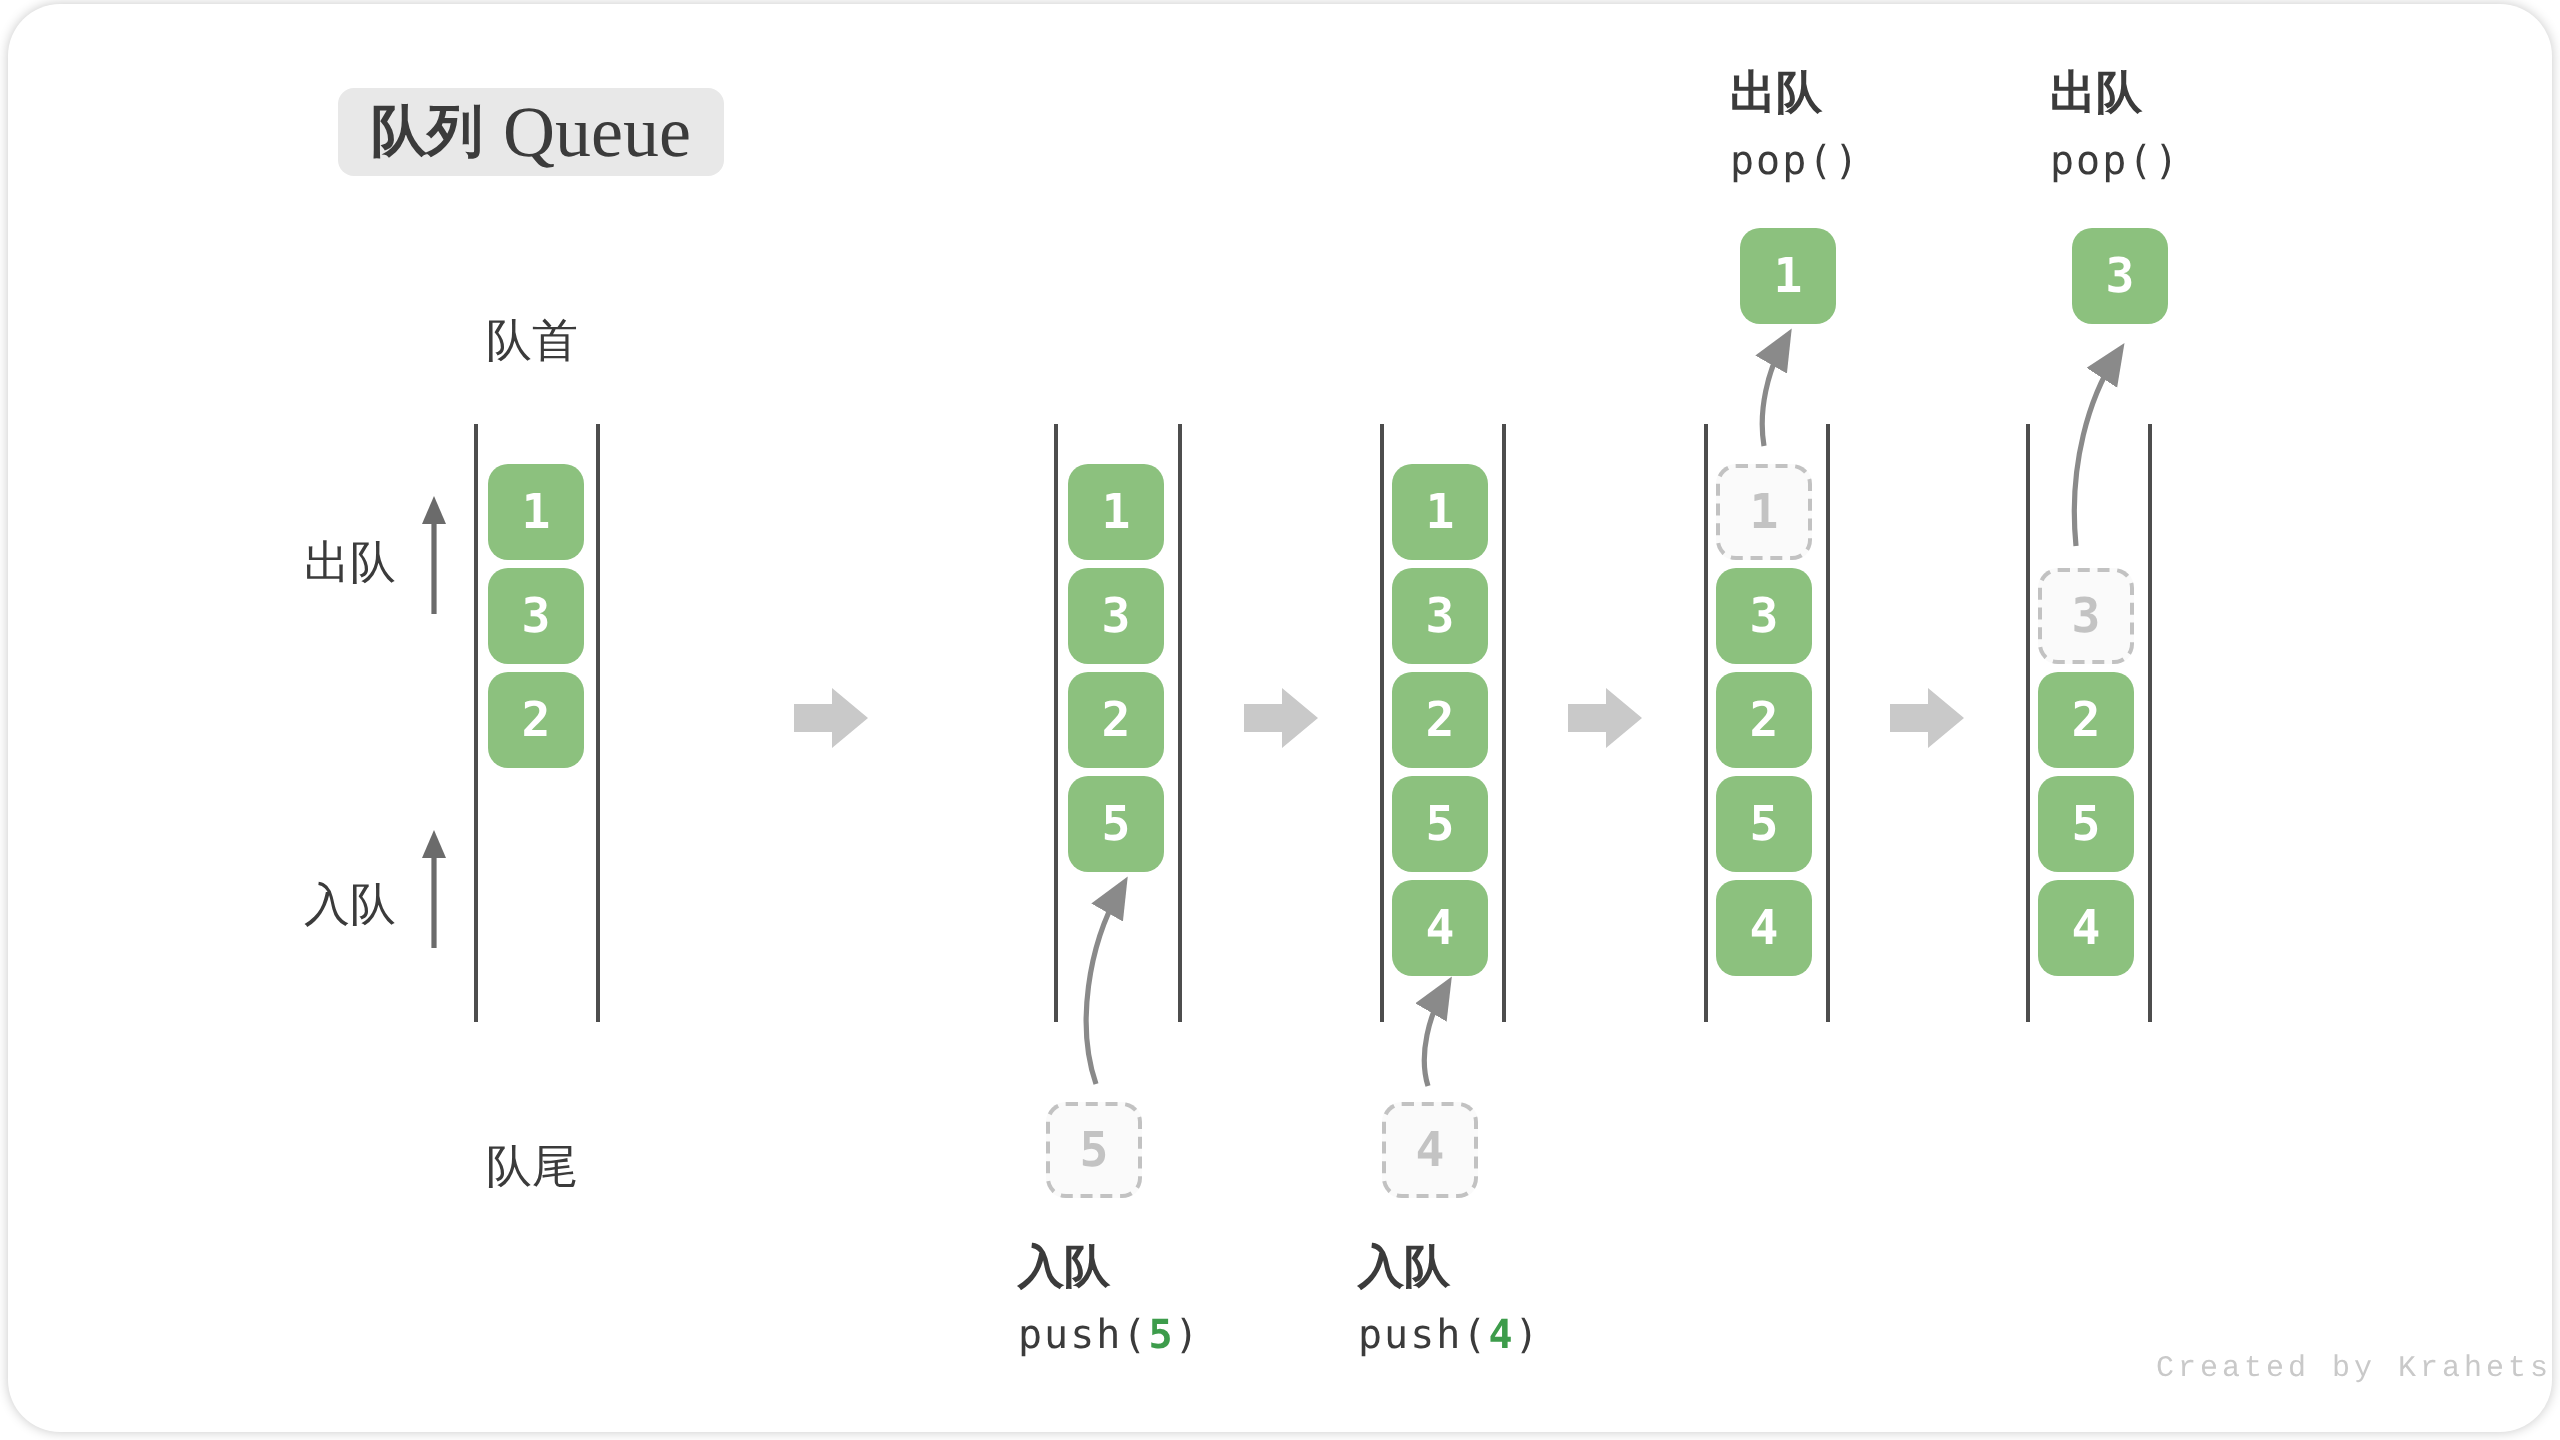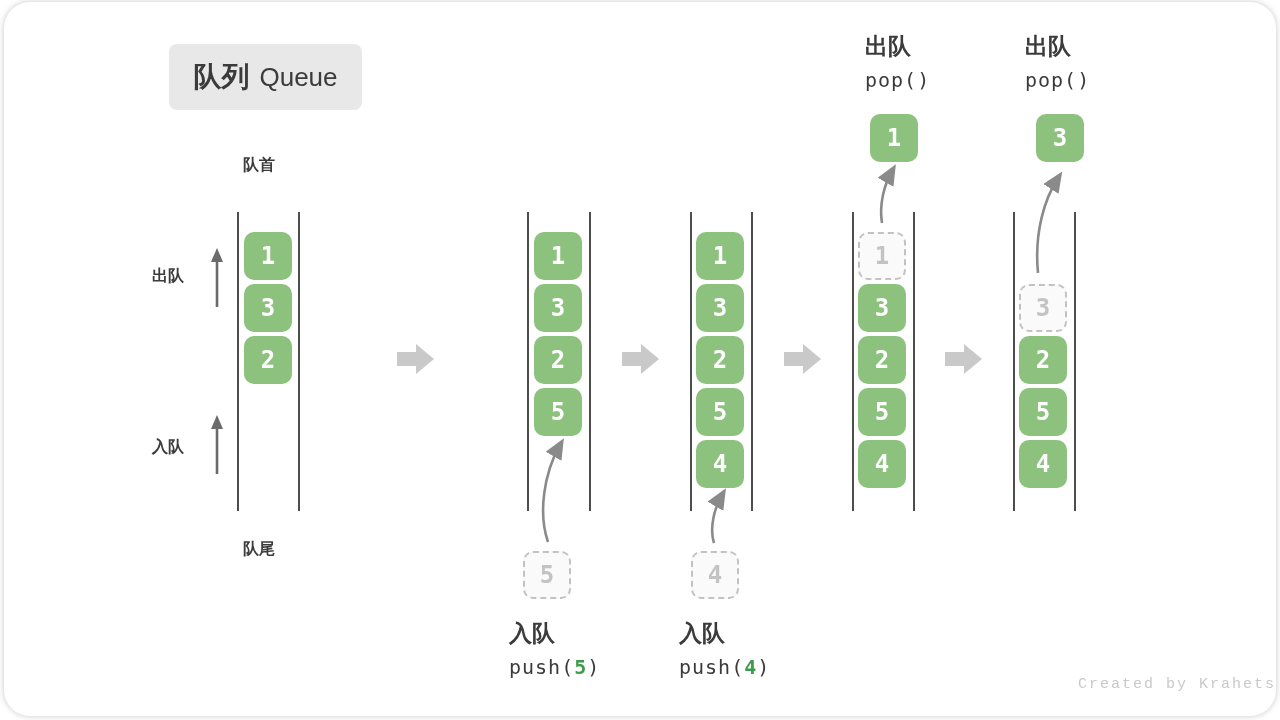--- a/index.html
+++ b/index.html
@@ -20,28 +20,28 @@
     font-family:"Liberation Sans",sans-serif;background:#fff;
   }
   #card{
     position:absolute;left:4px;top:2px;right:4px;bottom:4px;
     background:#fff;border-radius:26px;
     box-shadow:0 0 6px rgba(0,0,0,.22);
   }
   .abs{position:absolute;}
   
   .badge{
-    left:169px;top:44px;width:193px;height:66px;
+    left:169px;top:44px;width:193px;height:44px;
     background:var(--badge-bg);border-radius:8px;
     display:flex;align-items:center;justify-content:center;gap:10px;
   }
   .badge .zh{font-size:28px;font-weight:bold;color:var(--text-dark);}
-  .badge .en{font-size:26px;color:var(--text-dark);font-family:Liberation Sans, sans-serif;}
+  .badge .en{font-size:36px;color:var(--text-dark);font-family:Liberation Serif, serif;}
   
-  .cjk{font-size:16px;font-weight:bold;color:var(--text-dark);white-space:nowrap;}
+  .cjk{font-size:23px;font-weight:normal;color:var(--text-dark);white-space:nowrap;}
   
   .vline{width:2px;height:299px;top:212px;background:var(--line-gray);}
   
   .box{
     width:48px;height:48px;border-radius:10px;
     display:flex;align-items:center;justify-content:center;
     font-family:"DejaVu Sans Mono",monospace;font-size:24px;font-weight:bold;
     box-sizing:border-box;
   }
   .box.green{background:var(--box-green);color:#fff;}
@@ -68,21 +68,21 @@
 
 <div id="canvas">
   <div id="card"></div>
 
   <div class="abs badge">
     <span class="zh">队列</span>
     <span class="en">Queue</span>
   </div>
 
   <div class="abs cjk" style="left:243px;top:155px;">队首</div>
-  <div class="abs cjk" style="left:243px;top:539px;">队尾</div>
+  <div class="abs cjk" style="left:243px;top:568px;">队尾</div>
 
   <div class="abs cjk" style="left:152px;top:266px;">出队</div>
   <svg class="abs" style="left:209px;top:247px;" width="16" height="62">
     <line x1="8" y1="60" x2="8" y2="12" stroke="#6b6b6b" stroke-width="2.6"></line>
     <polygon points="8,1 14,15 2,15" fill="#6b6b6b"></polygon>
   </svg>
   <div class="abs cjk" style="left:152px;top:437px;">入队</div>
   <svg class="abs" style="left:209px;top:414px;" width="16" height="62">
     <line x1="8" y1="60" x2="8" y2="12" stroke="#6b6b6b" stroke-width="2.6"></line>
     <polygon points="8,1 14,15 2,15" fill="#6b6b6b"></polygon>

